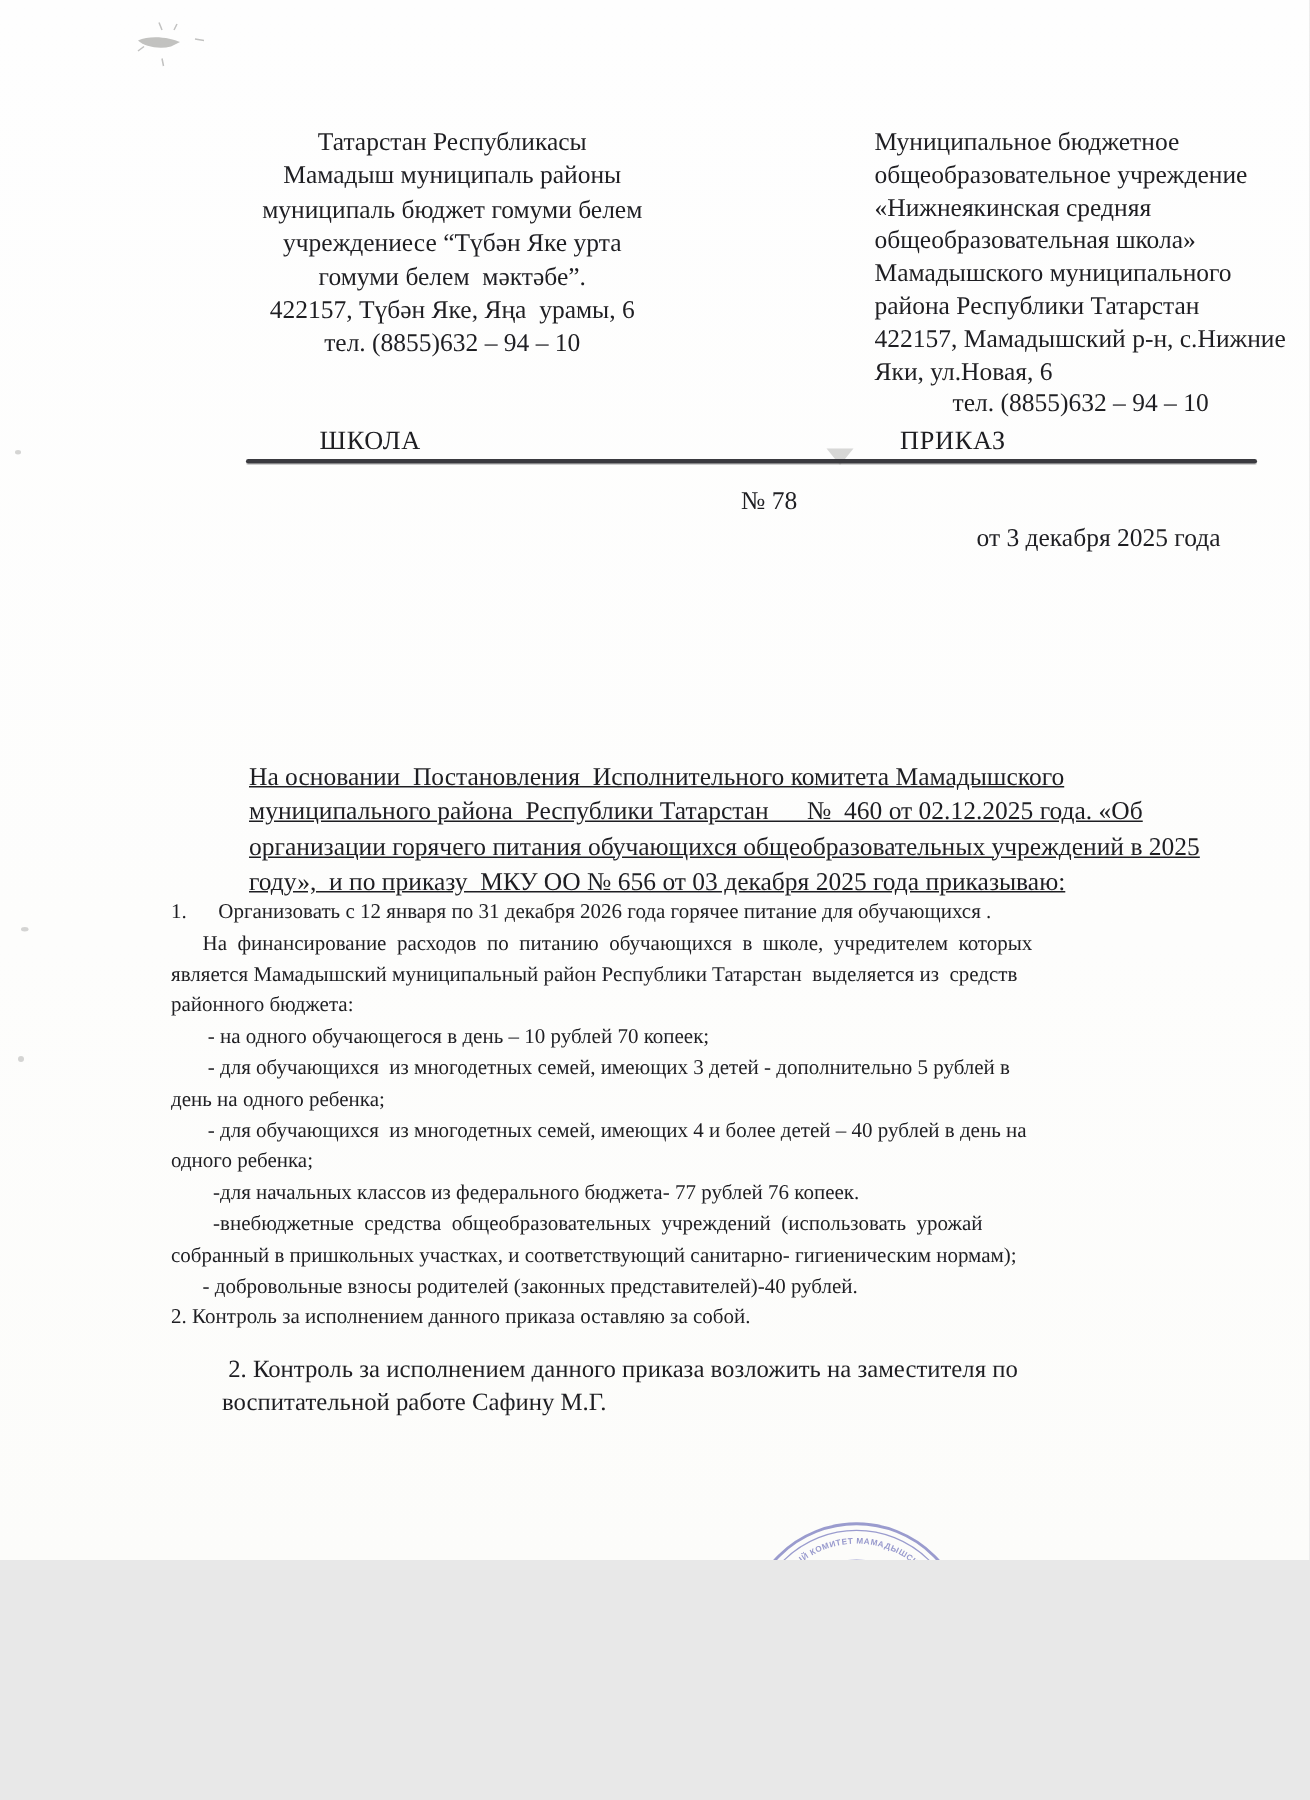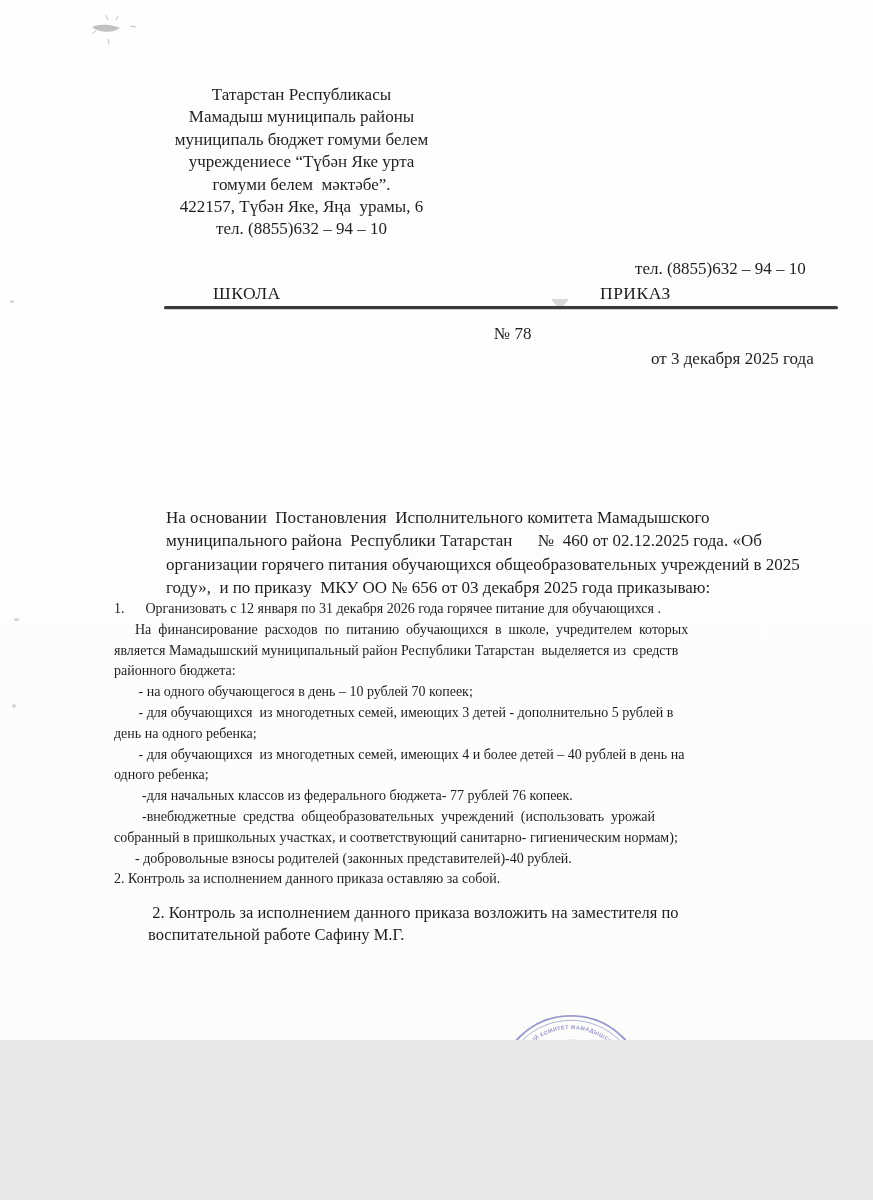--- a/index.html
+++ b/index.html
@@ -33,21 +33,21 @@
     box-shadow:0 1px 0 rgba(120,120,120,.35);
   }
   .artifact-arrow{
     left:551px;top:299px;width:0;height:0;
     border-left:9px solid transparent;border-right:9px solid transparent;
     border-top:11px solid #b8b8b6;opacity:.55;
   }
   .order-number{left:494px;top:324px;font-size:17px;}
   .order-date{left:651px;top:349px;font-size:17px;text-align:center;}
   .subject{left:166px;top:372px;font-size:17px;line-height:23px;}
-  .preamble{left:166px;top:506px;width:676px;font-size:17px;line-height:23.3px;}
+  .preamble{left:166px;top:506px;width:676px;font-size:17px;line-height:23.3px;text-decoration:underline;}
   .body-text{left:114px;top:599px;width:742px;font-size:14px;line-height:20.8px;}
   .control{left:148px;top:902px;width:620px;font-size:16.5px;line-height:21.5px;}
   .sig-role{left:377px;top:1078px;font-size:17px;z-index:3;}
   .sig-name{left:622px;top:1078px;font-size:17px;z-index:3;font-weight:bold;}
   .stamp-svg{left:493px;top:1011px;z-index:1;}
   .signature-svg{left:512px;top:1044px;z-index:4;}
   .smudge-svg{left:70px;top:5px;}
   .speck{background:#b9b9b7;border-radius:50%;opacity:.6;}
 </style>
 </head>
@@ -65,20 +65,28 @@
   <div class="abs speck" style="left:12px;top:704px;width:4px;height:4px;"></div>
 
   <div class="abs pre hdr-left">Татарстан Республикасы
 Мамадыш муниципаль районы
 муниципаль бюджет гомуми белем
 учреждениесе “Түбән Яке урта
 гомуми белем  мәктәбе”.
 422157, Түбән Яке, Яңа  урамы, 6
 тел. (8855)632 – 94 – 10</div>
 
+  <div class="abs pre hdr-right">Муниципальное бюджетное
+общеобразовательное учреждение
+«Нижнеякинская средняя
+общеобразовательная школа»
+Мамадышского муниципального
+района Республики Татарстан
+422157, Мамадышский р-н, с.Нижние
+Яки, ул.Новая, 6</div>
   <div class="abs hdr-right-phone">тел. (8855)632 – 94 – 10</div>
 
   <div class="abs order-title title-tatar">ШКОЛА</div>
   <div class="abs order-title title-russian">ПРИКАЗ</div>
   <div class="abs artifact-arrow"></div>
   <div class="abs divider"></div>
 
   <div class="abs order-number">№ 78</div>
   <div class="abs order-date">от 3 декабря 2025 года</div>
 

